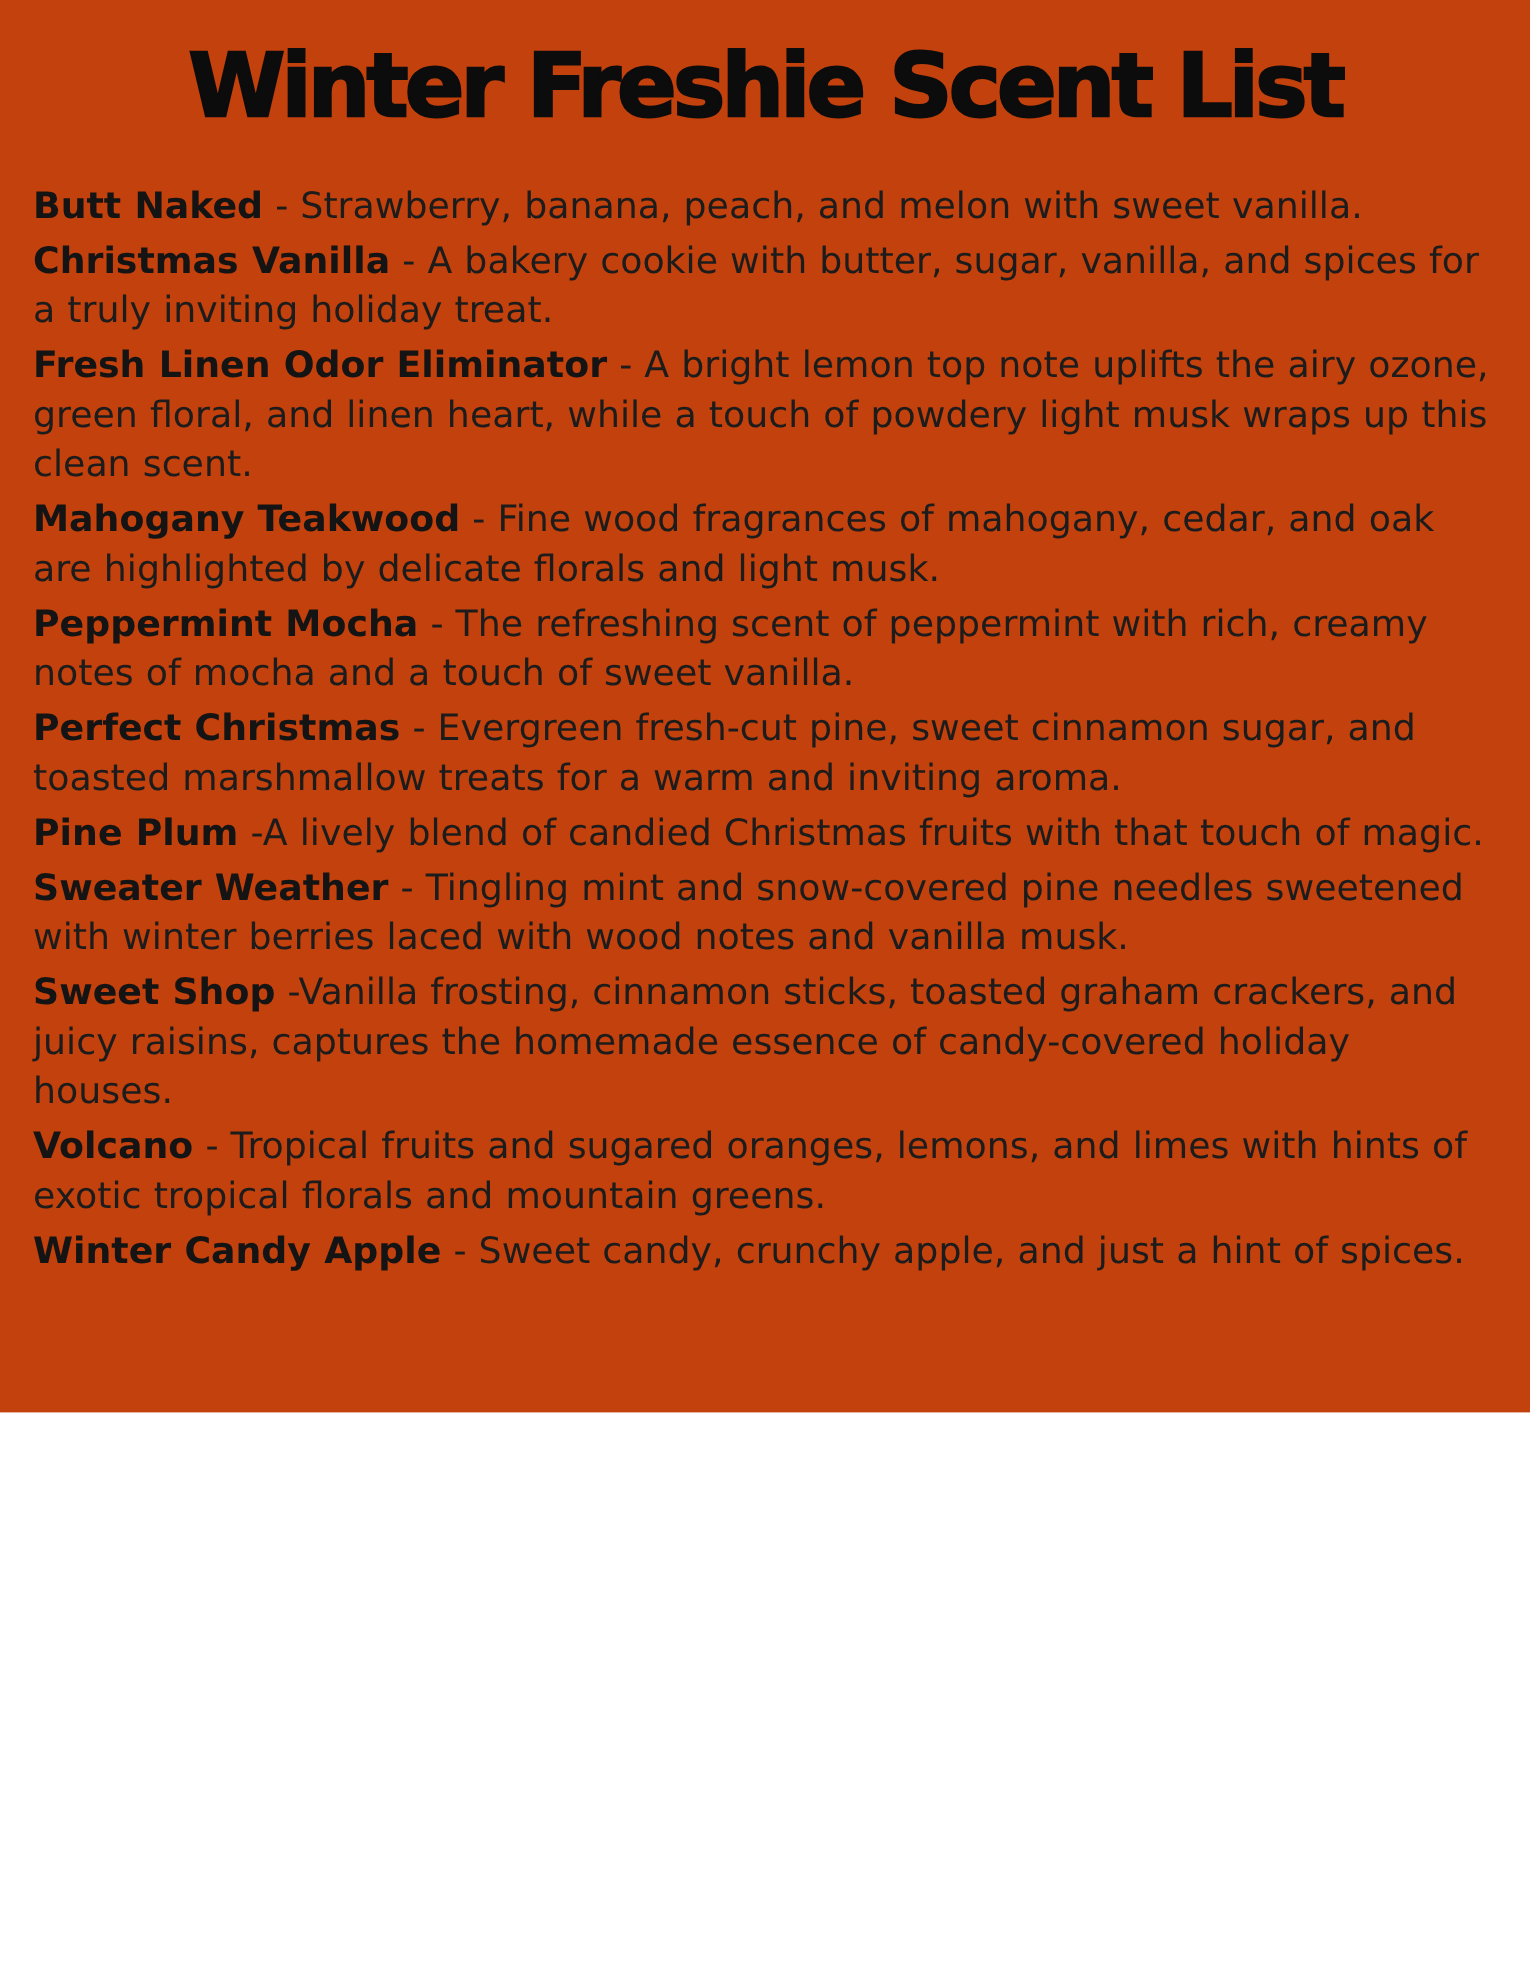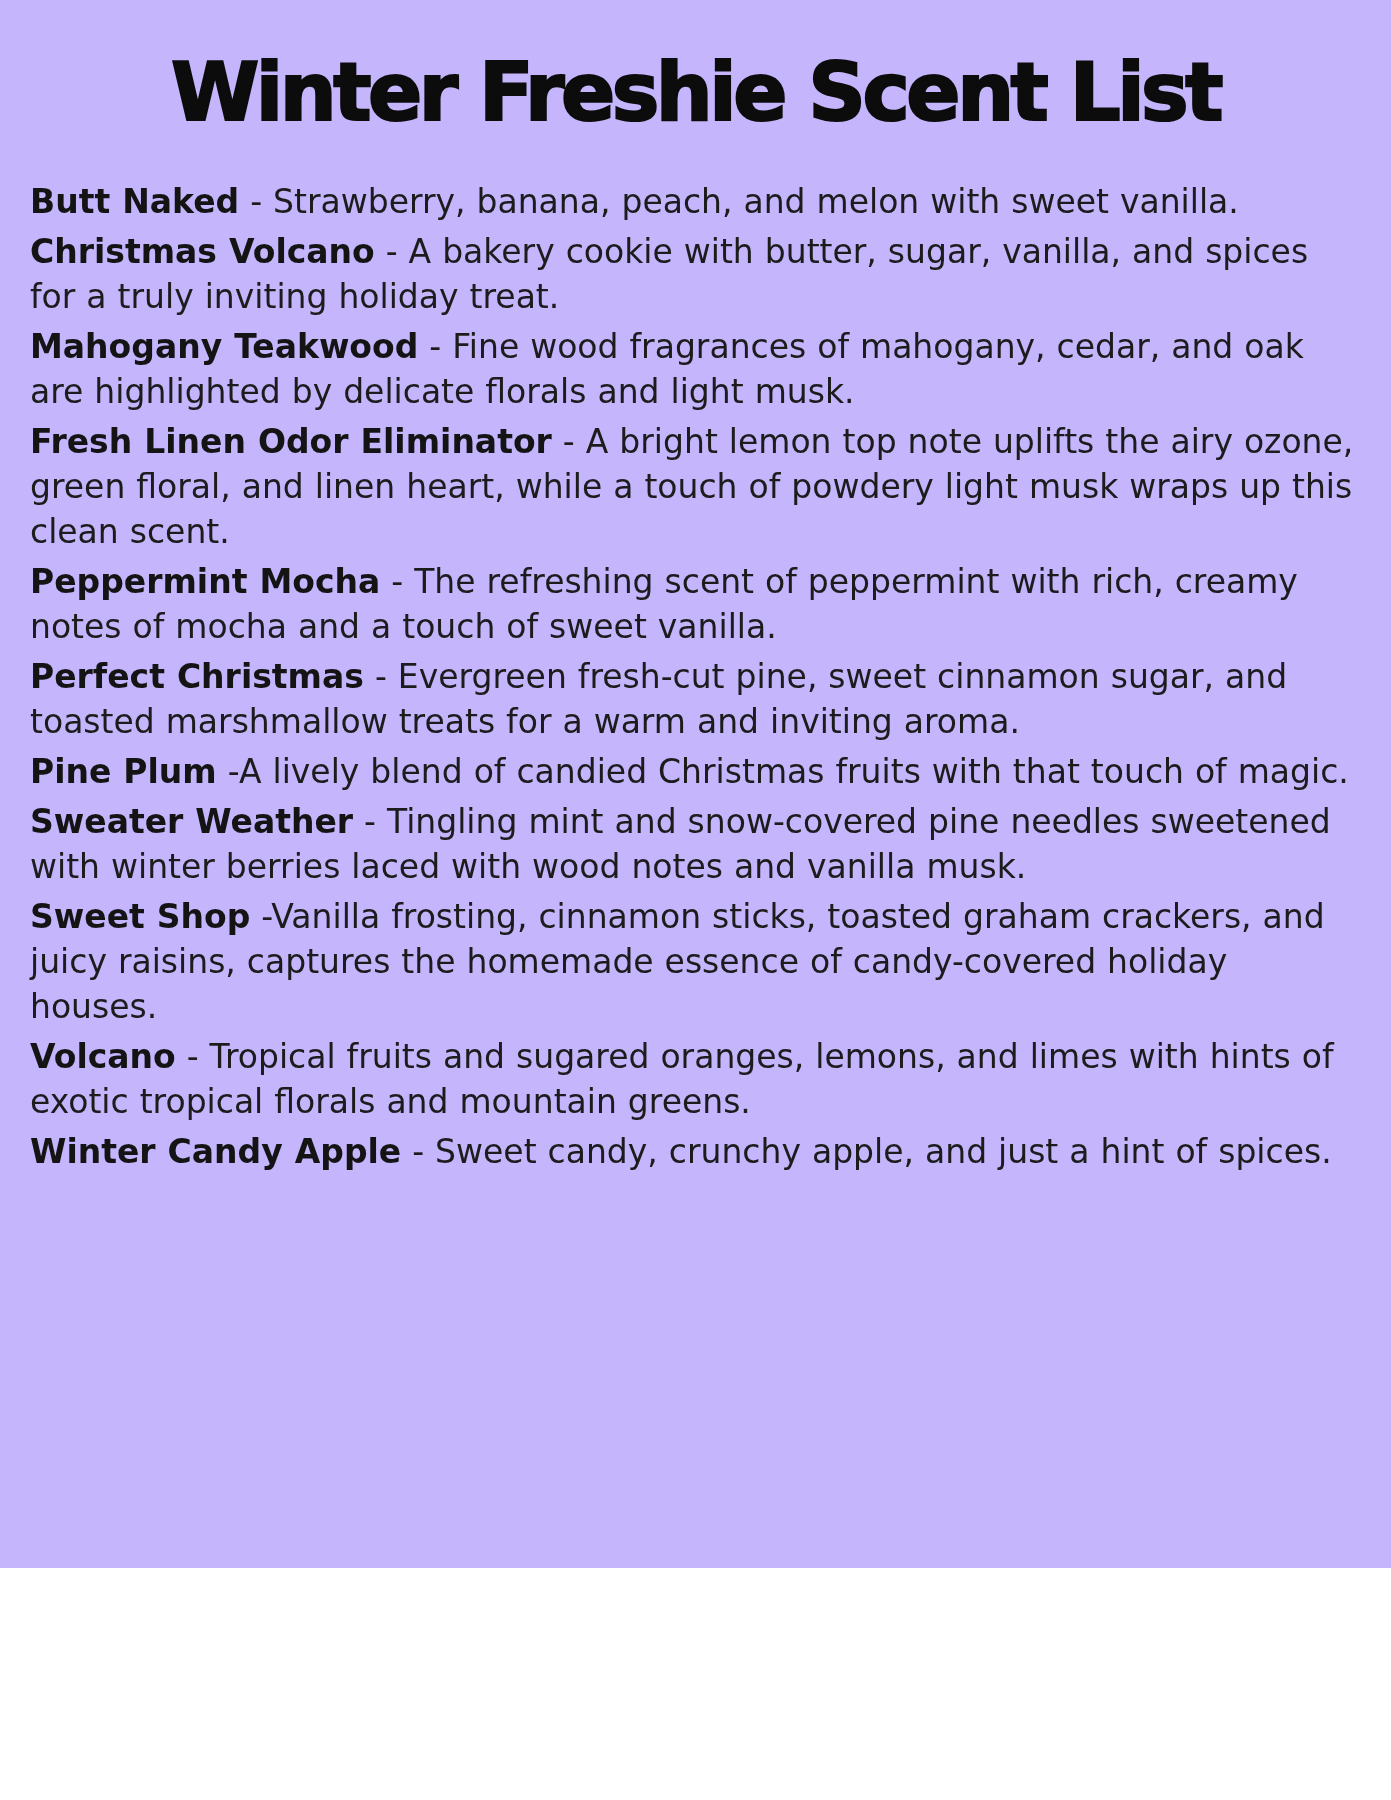--- a/index.html
+++ b/index.html
@@ -10,23 +10,23 @@
   body {
     width: 1391px;
     height: 1800px;
     font-family: "DejaVu Sans", sans-serif;
     color: #1b1b1b;
     overflow: hidden;
   }
   .page {
     box-sizing: border-box;
     width: 1391px;
-    height: 1568px;
-    padding: 51px 30px 0 30px;
-    background: #c4b5fd;
+    height: 1284px;
+    padding: 36px 30px 0 30px;
+    background: #c2410c;
   }
   .title {
     margin: 0 0 14px 0;
     text-align: center;
     font-size: 80px;
     line-height: 1.05;
     font-weight: bold;
     letter-spacing: -3.5px;
     color: #0c0c0c;
     -webkit-text-stroke: 2.2px #0c0c0c;
@@ -53,28 +53,28 @@
   }
 </style>
 </head>
 <body>
 
 <div class="page">
   <h1 class="title">Winter Freshie Scent List</h1>
   <div class="scent-list" id="scent-list">
   <p class="entry"><span class="name">Butt Naked</span><span class="sep"> - </span><span class="desc">Strawberry, banana, peach, and melon with sweet vanilla.</span></p>
 
-  <p class="entry"><span class="name">Christmas Volcano</span><span class="sep"> - </span><span class="desc">A bakery cookie with butter, sugar, vanilla, and spices for a truly inviting holiday treat.</span></p>
+  <p class="entry"><span class="name">Christmas Vanilla</span><span class="sep"> - </span><span class="desc">A bakery cookie with butter, sugar, vanilla, and spices for a truly inviting holiday treat.</span></p>
 
 
 
 
+  <p class="entry"><span class="name">Fresh Linen Odor Eliminator</span><span class="sep"> - </span><span class="desc">A bright lemon top note uplifts the airy ozone, green floral, and linen heart, while a touch of powdery light musk wraps up this clean scent.</span></p>
+
   <p class="entry"><span class="name">Mahogany Teakwood</span><span class="sep"> - </span><span class="desc">Fine wood fragrances of mahogany, cedar, and oak are highlighted by delicate florals and light musk.</span></p>
-
-  <p class="entry"><span class="name">Fresh Linen Odor Eliminator</span><span class="sep"> - </span><span class="desc">A bright lemon top note uplifts the airy ozone, green floral, and linen heart, while a touch of powdery light musk wraps up this clean scent.</span></p>
 
 
   <p class="entry"><span class="name">Peppermint Mocha</span><span class="sep"> - </span><span class="desc">The refreshing scent of peppermint with rich, creamy notes of mocha and a touch of sweet vanilla.</span></p>
 
   <p class="entry"><span class="name">Perfect Christmas</span><span class="sep"> - </span><span class="desc">Evergreen fresh-cut pine, sweet cinnamon sugar, and toasted marshmallow treats for a warm and inviting aroma.</span></p>
 
 
   <p class="entry"><span class="name">Pine Plum</span><span class="sep"> -</span><span class="desc">A lively blend of candied Christmas fruits with that touch of magic.</span></p>
 
   <p class="entry"><span class="name">Sweater Weather</span><span class="sep"> - </span><span class="desc">Tingling mint and snow-covered pine needles sweetened with winter berries laced with wood notes and vanilla musk.</span></p>

